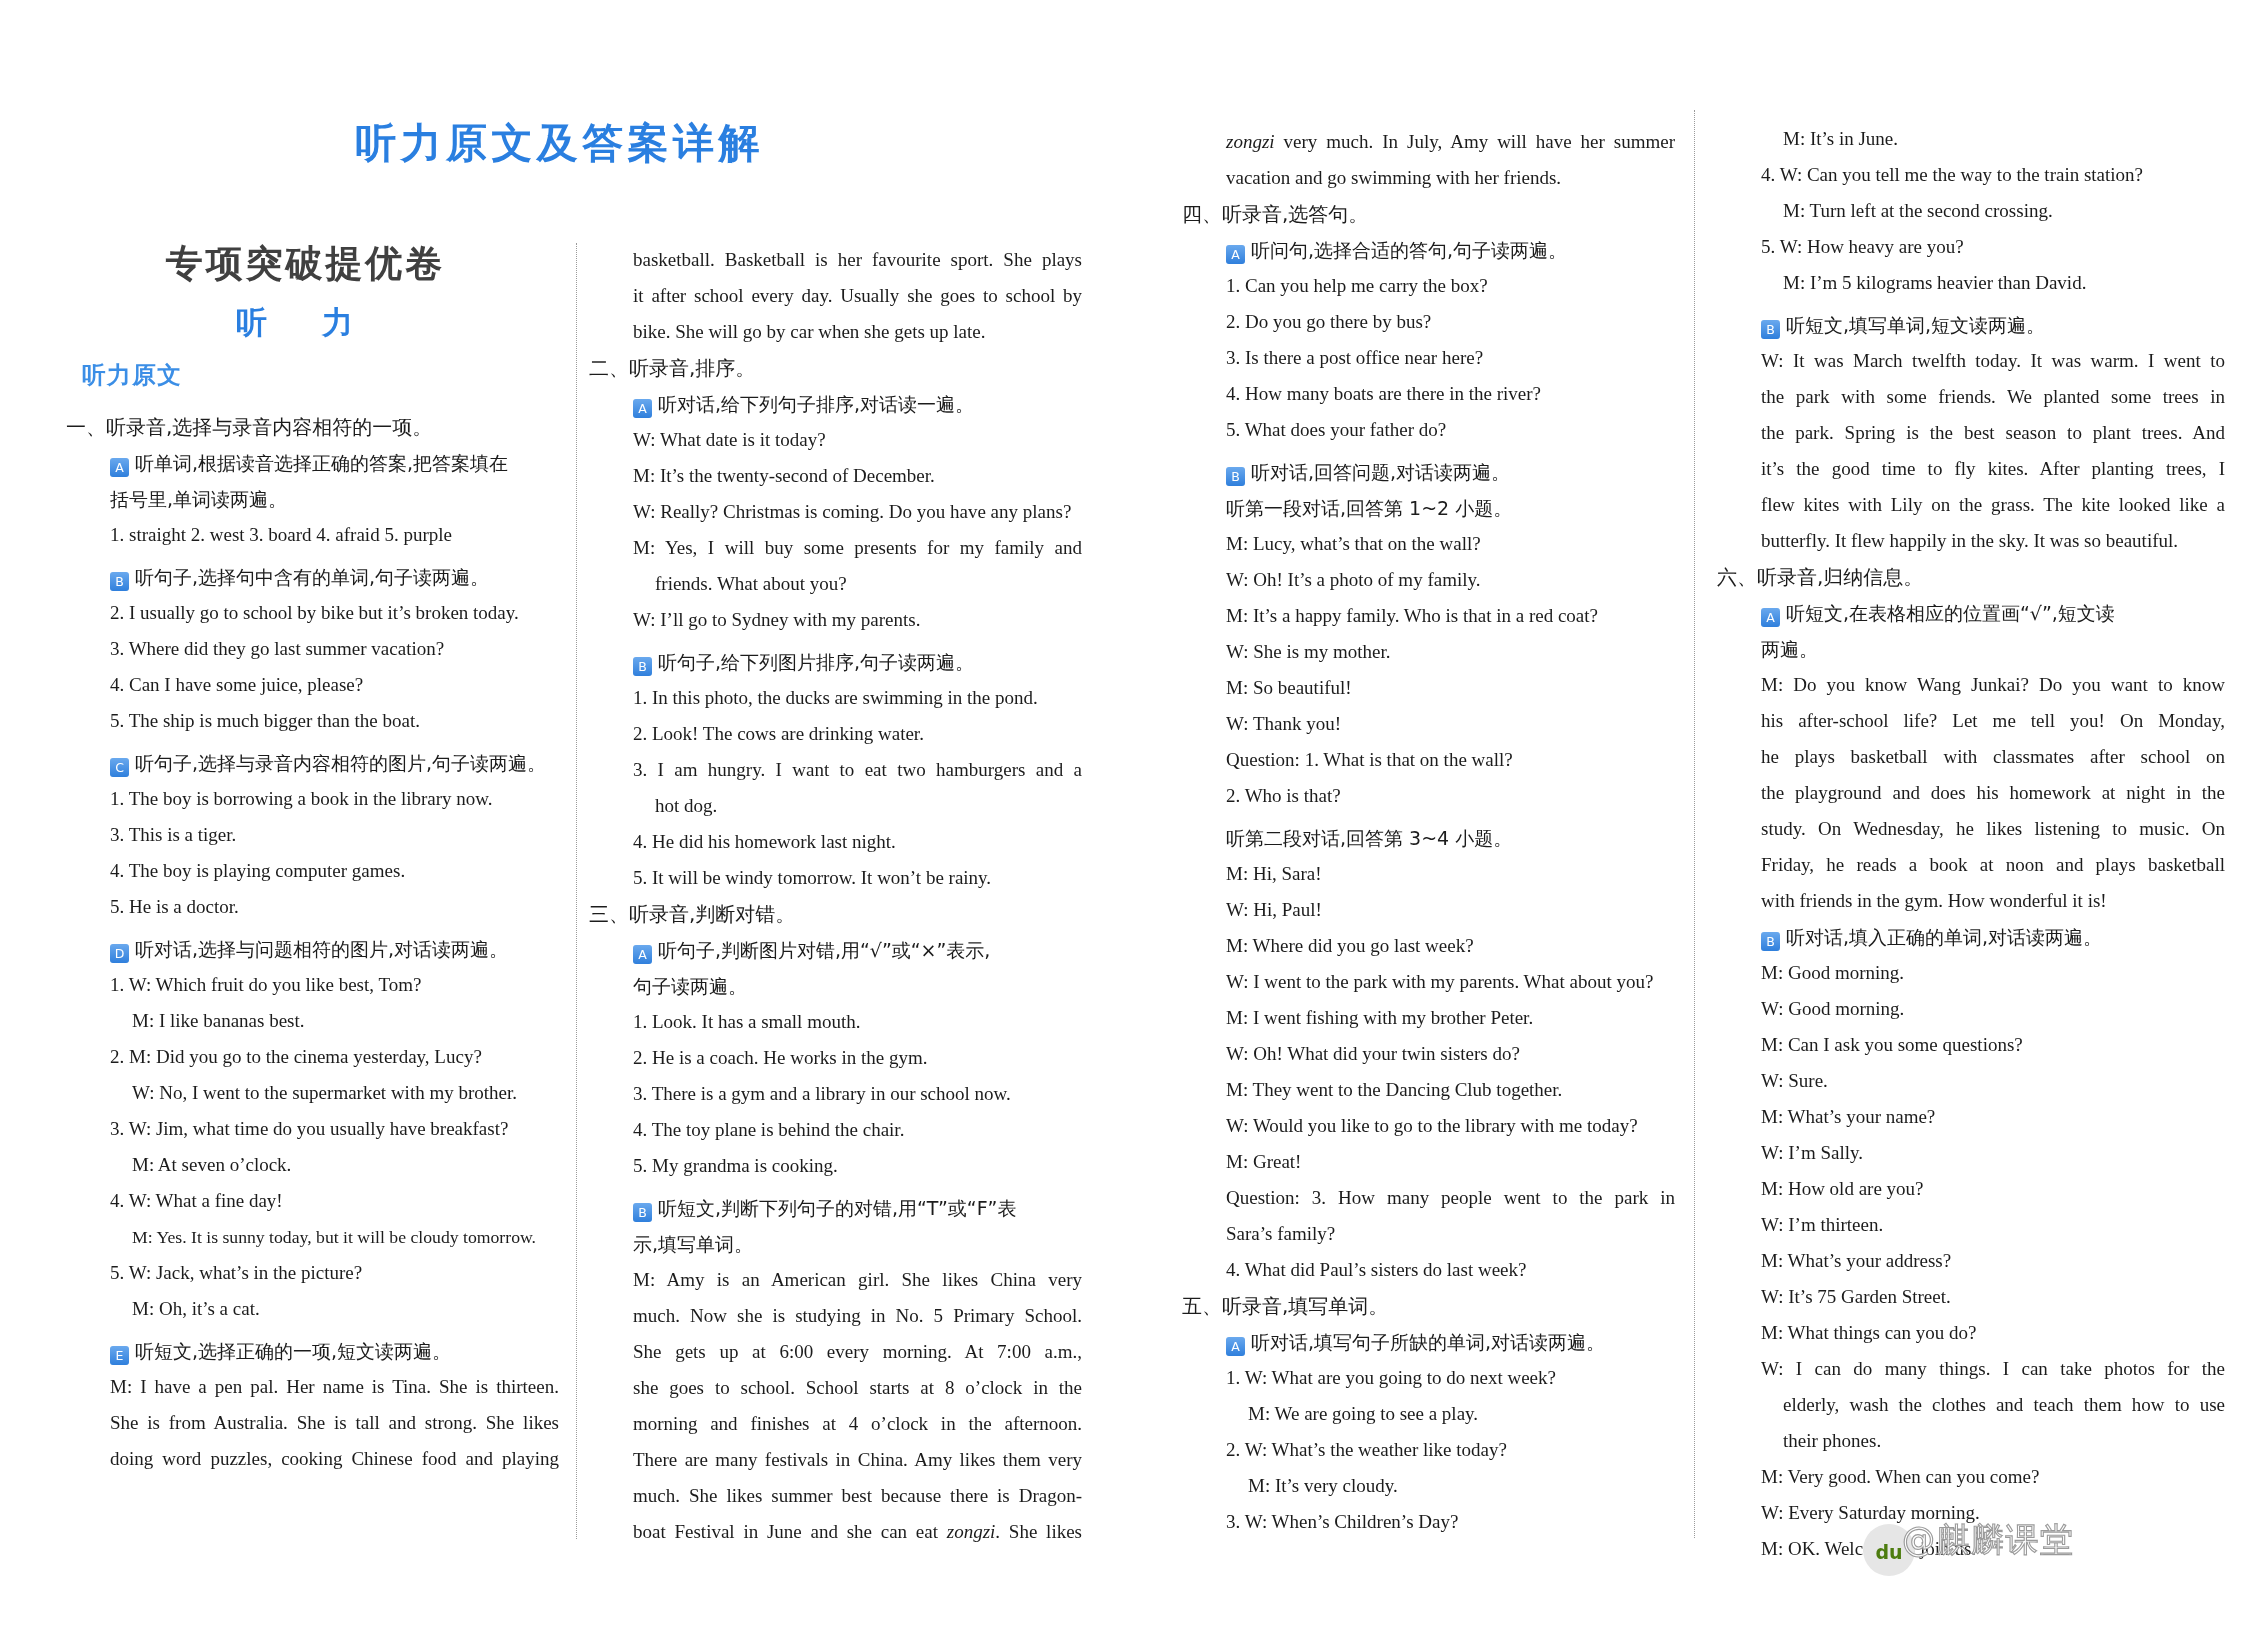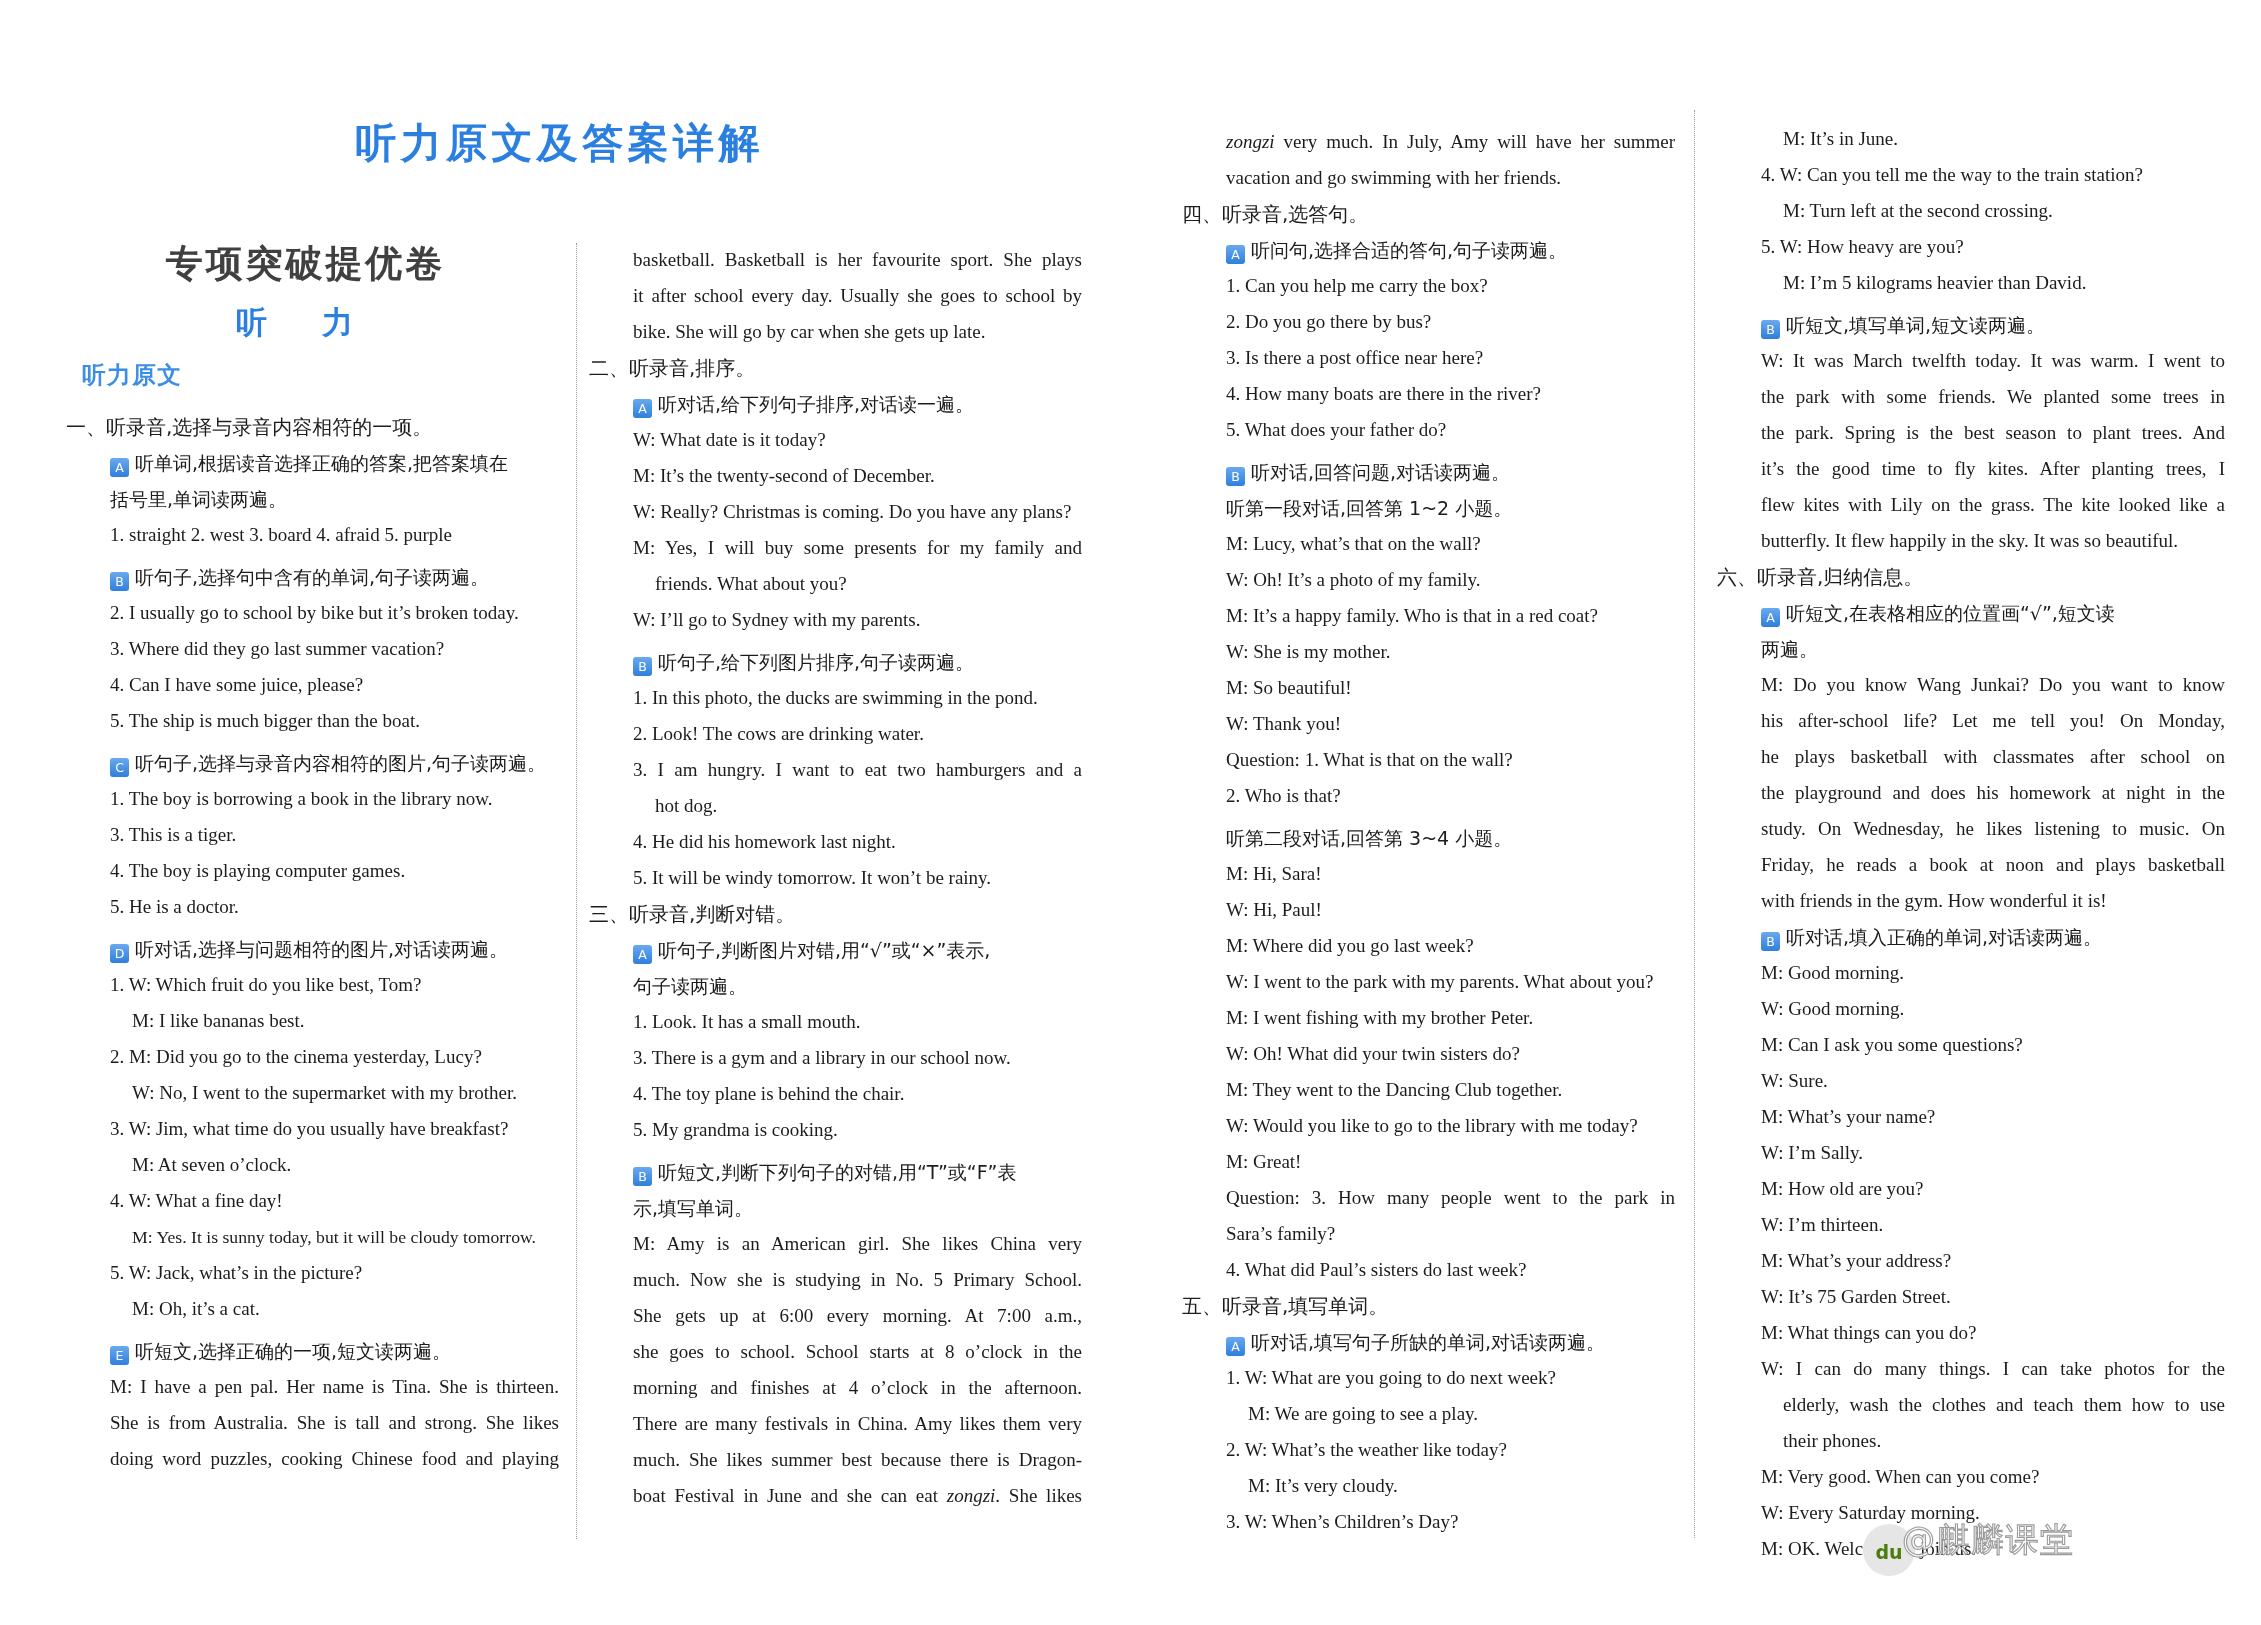--- a/index.html
+++ b/index.html
@@ -97,20 +97,21 @@
   <span class="ln ind">1. In this photo, the ducks are swimming in the pond.</span>
   <span class="ln ind">2. Look! The cows are drinking water.</span>
   <span class="ln ind j">3. I am hungry. I want to eat two hamburgers and a</span>
   <span class="ln ind2">hot dog.</span>
   <span class="ln ind">4. He did his homework last night.</span>
   <span class="ln ind">5. It will be windy tomorrow. It won’t be rainy.</span>
   <span class="ln sec">三、听录音,判断对错。</span>
   <span class="ln sub ind"><span class="badge">A</span><span>听句子,判断图片对错,用“√”或“×”表示,</span></span>
   <span class="ln sub ind">句子读两遍。</span>
   <span class="ln ind">1. Look. It has a small mouth.</span>
+  <span class="ln ind">2. He is a coach. He works in the gym.</span>
   <span class="ln ind">3. There is a gym and a library in our school now.</span>
   <span class="ln ind">4. The toy plane is behind the chair.</span>
   <span class="ln ind">5. My grandma is cooking.</span>
   <div class="gap"></div>
   <span class="ln sub ind"><span class="badge">B</span><span>听短文,判断下列句子的对错,用“T”或“F”表</span></span>
   <span class="ln sub ind">示,填写单词。</span>
   <span class="ln ind j">M: Amy is an American girl. She likes China very</span>
   <span class="ln ind j">much. Now she is studying in No. 5 Primary School.</span>
   <span class="ln ind j">She gets up at 6:00 every morning. At 7:00 a.m.,</span>
   <span class="ln ind j">she goes to school. School starts at 8 o’clock in the</span>

